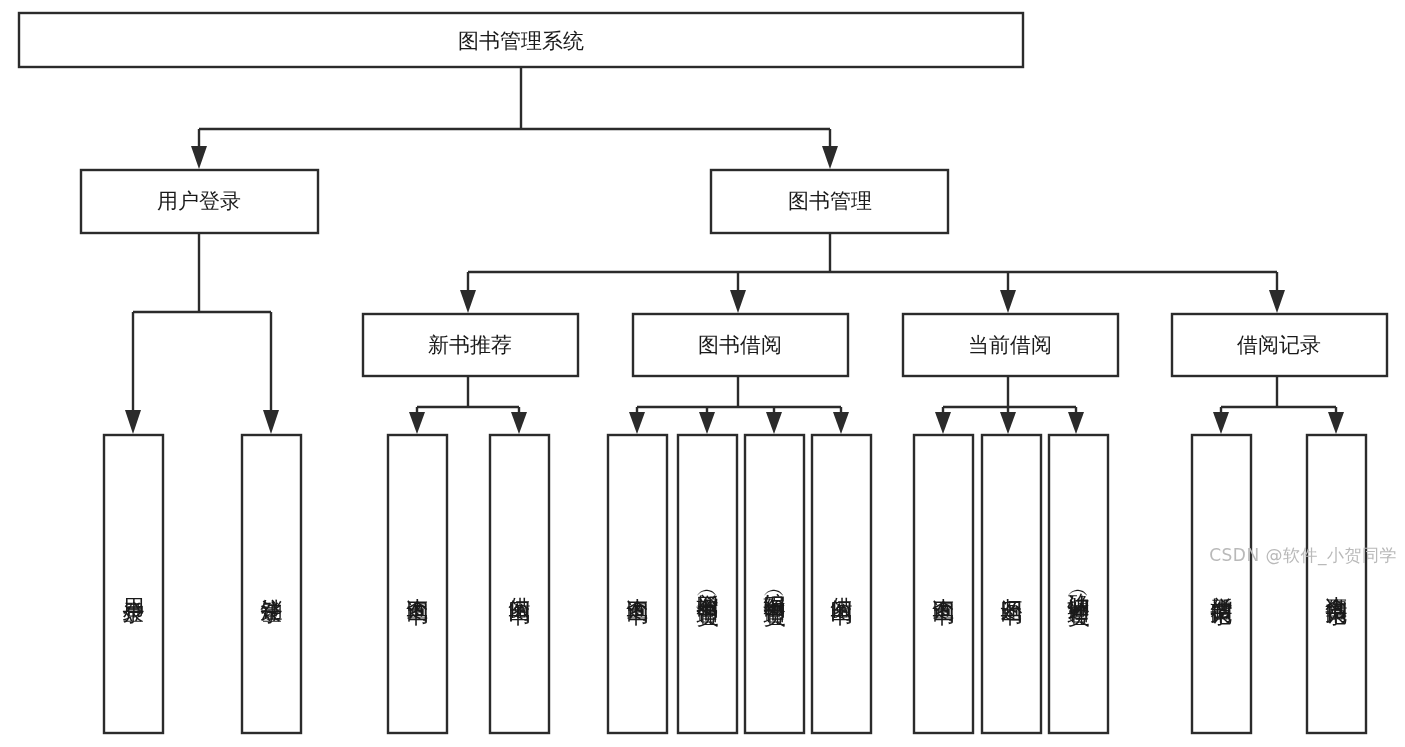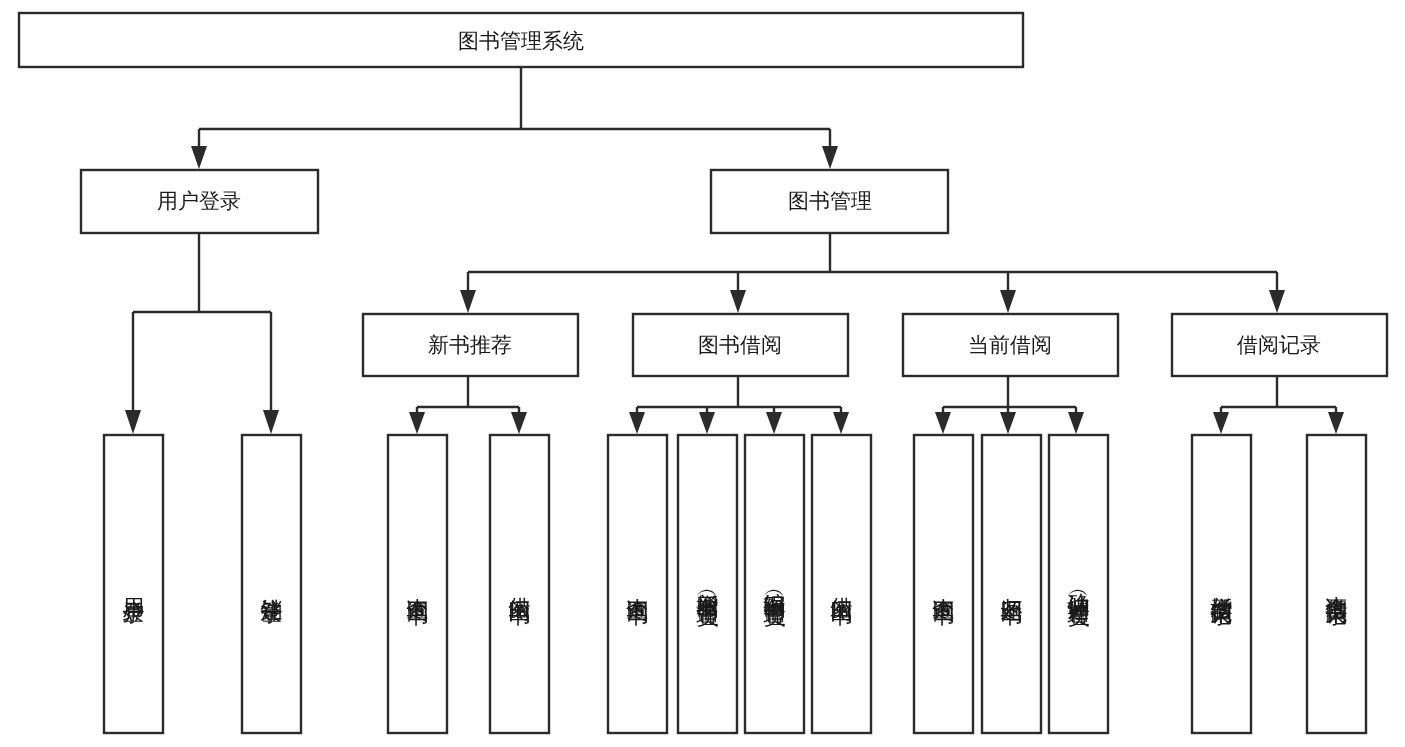--- a/index.html
+++ b/index.html
@@ -223,14 +223,15 @@
   <div class="leaf-label" style="left:745px; top:435px; width:59px; height:298px;">编辑图书（管理员）</div>
   <div class="leaf-label" style="left:812px; top:435px; width:59px; height:298px;">借阅图书</div>
 
   <div class="leaf-label" style="left:914px; top:435px; width:59px; height:298px;">查询图书</div>
   <div class="leaf-label" style="left:982px; top:435px; width:59px; height:298px;">归还图书</div>
   <div class="leaf-label" style="left:1049px; top:435px; width:59px; height:298px;">确认归还（管理员）</div>
 
   <div class="leaf-label" style="left:1192px; top:435px; width:59px; height:298px;">新增借阅记录</div>
   <div class="leaf-label" style="left:1307px; top:435px; width:59px; height:298px;">查询借阅记录</div>
 
+  <div class="watermark">CSDN @软件_小贺同学</div>
 
 </div>
 
 </body></html>

